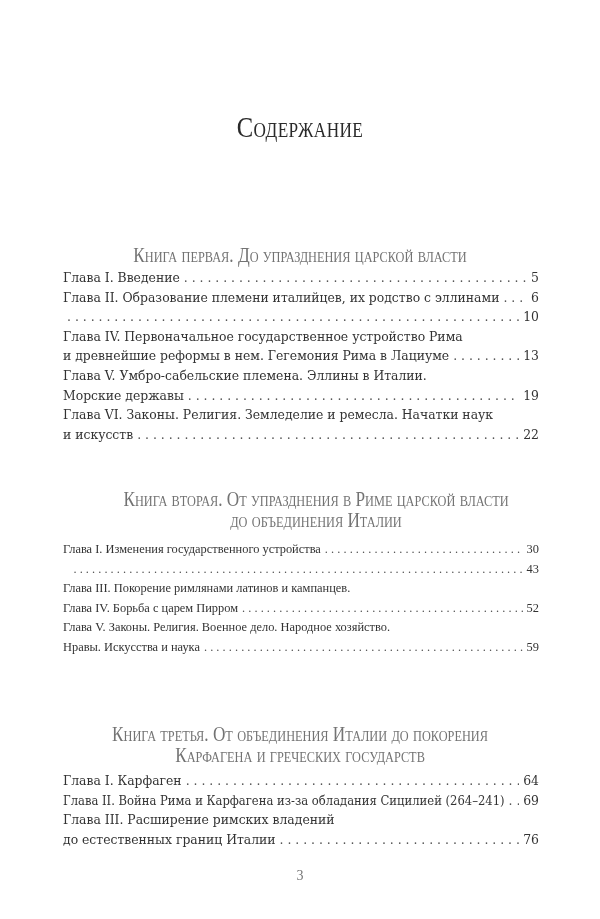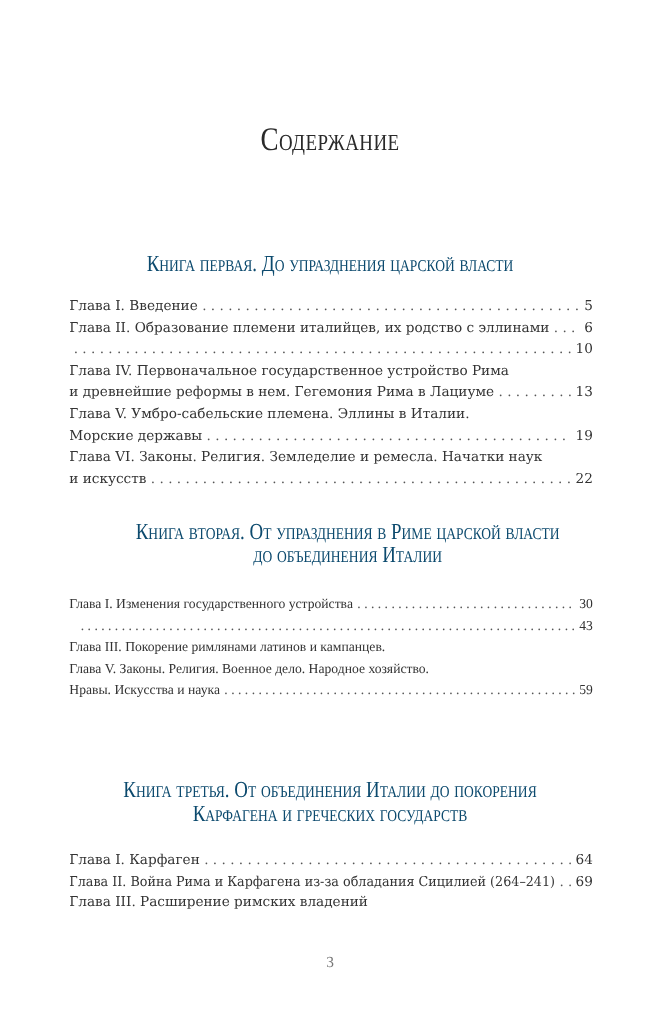--- a/index.html
+++ b/index.html
@@ -5,21 +5,21 @@
   html, body { margin: 0; padding: 0; background: #ffffff; }
   body { width: 600px; height: 919px; position: relative; overflow: hidden; color: #2b2b2b; }
   .page-title {
     position: absolute; left: 0; width: 600px; top: 110px; text-align: center;
     font-family: "Liberation Serif", serif; font-variant: small-caps;
     font-size: 30px; letter-spacing: 0.5px; color: #2a2a2a; transform: scaleX(0.82);
   }
   .book-heading {
     position: absolute; left: 0; width: 600px; text-align: center;
     font-family: "Liberation Serif", serif; font-variant: small-caps;
-    font-size: 21px; line-height: 21px; color: #0c4a6e;
+    font-size: 21px; line-height: 21px; color: #737373; margin-top: 16px;
   }
   .book-heading span { display: block; transform: scaleX(0.82); }
   .toc {
     position: absolute; left: 63px; width: 476px;
     font-family: "DejaVu Serif", serif; font-size: 12.4px; color: #333;
     transform-origin: left top;
   }
   .toc-line { height: 19.6px; line-height: 19.6px; display: flex; white-space: nowrap; overflow: hidden; text-align: right; }
   .toc-line .text { flex: 0 0 auto; }
   .toc-line .dots { flex: 1 1 auto; overflow: hidden; letter-spacing: 3.2px; color: #555; padding-left: 4px; }
@@ -90,20 +90,25 @@
       <span class="page">30</span>
     </div>
   <div class="toc-line">
       <span class="dots"></span>
       <span class="page">43</span>
     </div>
   <div class="toc-line">
       <span class="text">Глава III. Покорение римлянами латинов и кампанцев.</span>
     </div>
   <div class="toc-line">
+      <span class="text">Глава IV. Борьба с царем Пирром</span>
+      <span class="dots"></span>
+      <span class="page">52</span>
+    </div>
+  <div class="toc-line">
       <span class="text">Глава V. Законы. Религия. Военное дело. Народное хозяйство.</span>
     </div>
   <div class="toc-line">
       <span class="text">Нравы. Искусства и наука</span>
       <span class="dots"></span>
       <span class="page">59</span>
     </div>
 </div>
 
 <div class="book-heading" style="top:708px;">
@@ -117,15 +122,20 @@
       <span class="page">64</span>
     </div>
   <div class="toc-line">
       <span class="text" style="display: inline-block; transform: scaleX(0.934461); transform-origin: left center; margin-right: -31px;">Глава II. Война Рима и Карфагена из-за обладания Сицилией (264–241)</span>
       <span class="dots"></span>
       <span class="page">69</span>
     </div>
   <div class="toc-line">
       <span class="text">Глава III. Расширение римских владений</span>
     </div>
+  <div class="toc-line">
+      <span class="text">до естественных границ Италии</span>
+      <span class="dots"></span>
+      <span class="page">76</span>
+    </div>
 </div>
 
 <div class="page-number">3</div>
 
 </body></html>

